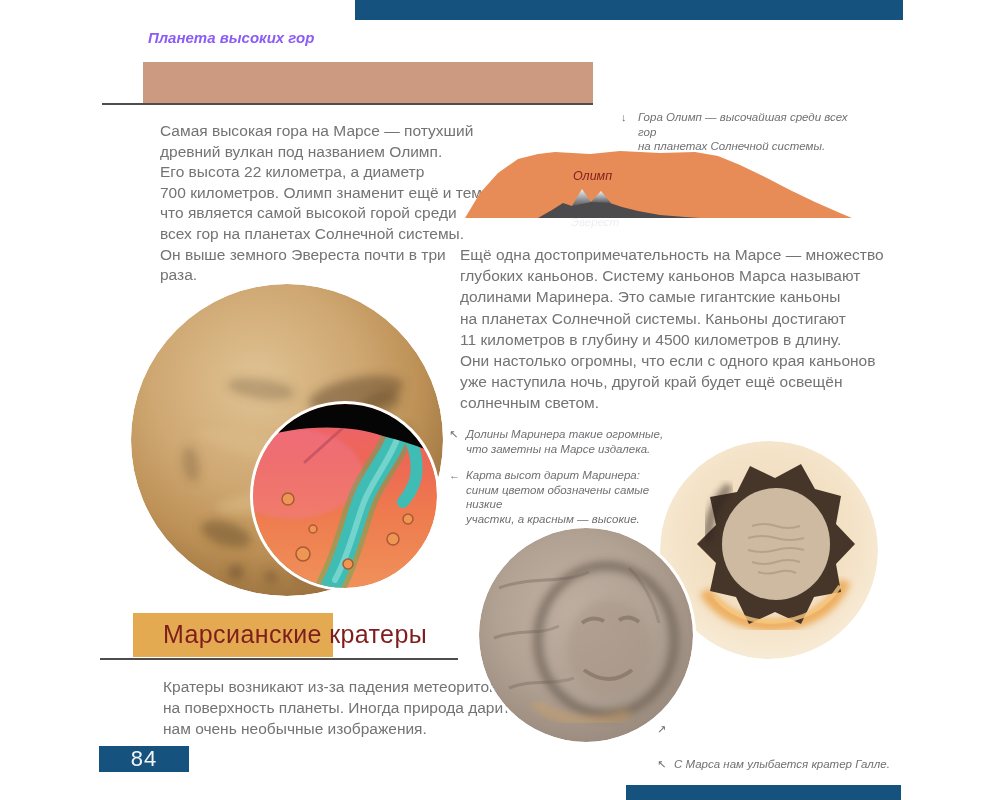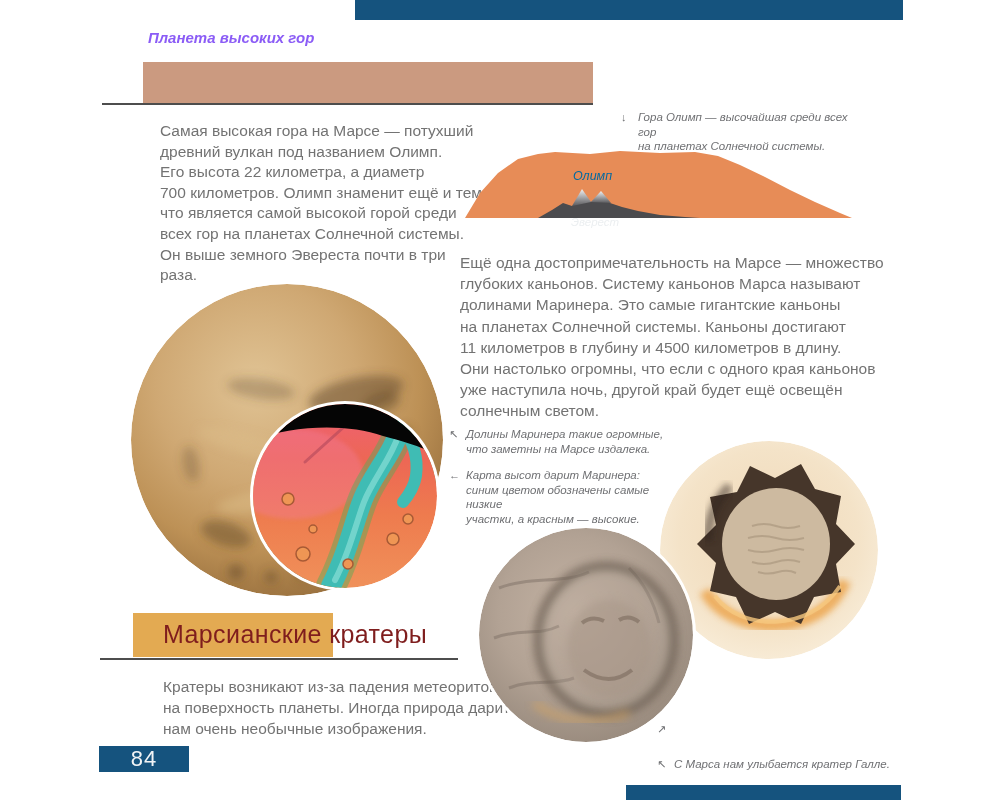--- a/index.html
+++ b/index.html
@@ -12,21 +12,21 @@
   .h-block2{left:133px;top:613px;width:200px;height:44px;background:#e3aa52;}
   .rule{height:2px;background:#4d4d4d;}
   .h1-text{left:160px;top:68px;font-size:25px;letter-spacing:.4px;color:#f5ece3;}
   .h2-text{left:163px;top:620px;font-size:25px;letter-spacing:.4px;color:#7f1d1d;}
   .body-text{font-size:15.5px;line-height:20.6px;color:#737373;white-space:pre-line;}
   .caption{display:flex;gap:5px;font-size:11.5px;line-height:14.5px;font-style:italic;color:#6f7073;}
   .caption .arr{flex:0 0 12px;font-style:normal;font-size:11px;color:#6f7073;}
   .caption .ctext{white-space:pre-line;}
   .circle-img{border-radius:50%;overflow:hidden;}
   .bordered{border:3px solid #ffffff;}
-  .diagram-label{position:absolute;font-style:italic;color:#0369a1;}
+  .diagram-label{position:absolute;font-style:italic;color:#7f1d1d;}
   .pagenum{left:99px;top:746px;width:90px;height:26px;background:#15537e;color:#f2f4f6;
            font-size:22px;text-align:center;line-height:26px;letter-spacing:1px;}
 </style>
 </head>
 <body>
 
 <div id="page">
 
   <div class="abs bar" style="left:355px;top:0;width:548px;height:20px;"></div>
   <div class="abs bar" style="left:626px;top:785px;width:275px;height:15px;"></div>
@@ -64,21 +64,21 @@
                L280,18 L305,30 L330,43 L355,55 L380,66 L392,71 Z" fill="#e78c57"></path>
       <path d="M78,71 L92,63 L103,56 L112,59 L122,50 L131,55 L140,50 L150,56 L162,60
                L178,64 L200,68 L225,70 L240,71 Z" fill="#4b4b4e"></path>
       <path d="M112,59 L122,42 L131,55 Z" fill="url(#snow)"></path>
       <path d="M131,55 L141,44 L151,56 Z" fill="url(#snow)"></path>
     </svg>
     <span class="diagram-label" style="left:113px;top:22px;font-size:12.5px;">Олимп</span>
     <span class="diagram-label" style="left:111px;top:54px;font-size:11.5px;color:#eceff1;margin-top:15px;">Эверест</span>
   </div>
 
-  <div class="abs body-text" style="left:460px;top:244px;width:450px;line-height:21.2px;margin-top:8px;">Ещё одна достопримечательность на Марсе — множество
+  <div class="abs body-text" style="left:460px;top:244px;width:450px;line-height:21.2px;">Ещё одна достопримечательность на Марсе — множество
 глубоких каньонов. Систему каньонов Марса называют
 долинами Маринера. Это самые гигантские каньоны
 на планетах Солнечной системы. Каньоны достигают
 11 километров в глубину и 4500 километров в длину.
 Они настолько огромны, что если с одного края каньонов
 уже наступила ночь, другой край будет ещё освещён
 солнечным светом.</div>
 
   <div class="abs caption" style="left:449px;top:427px;width:215px;">
     <span class="arr">↖</span>

